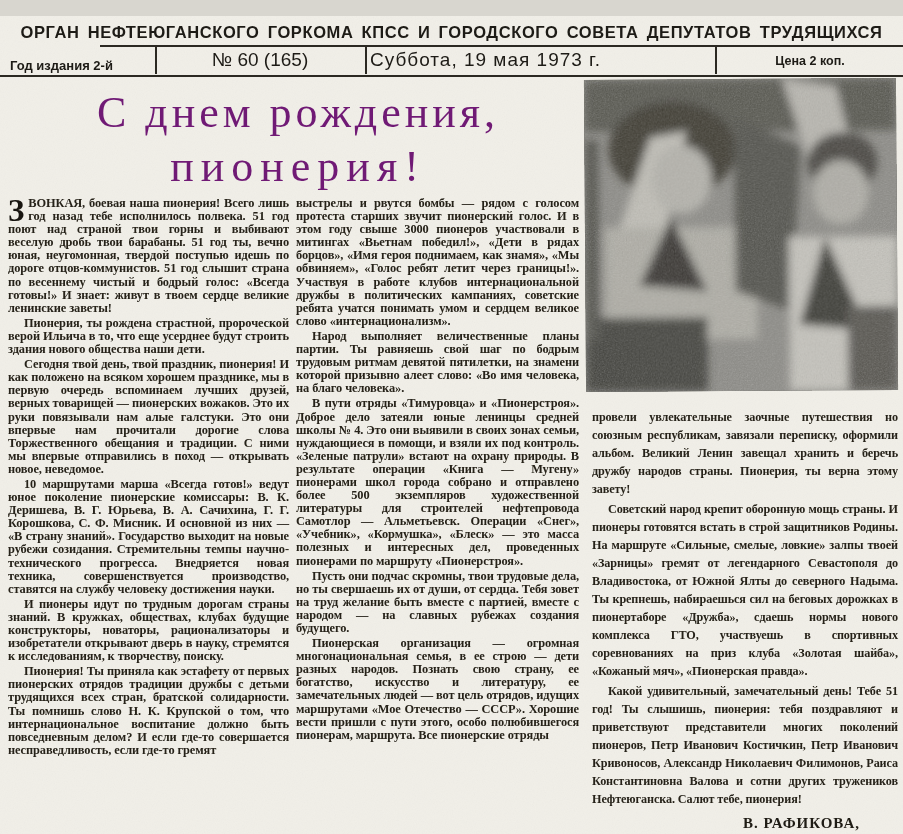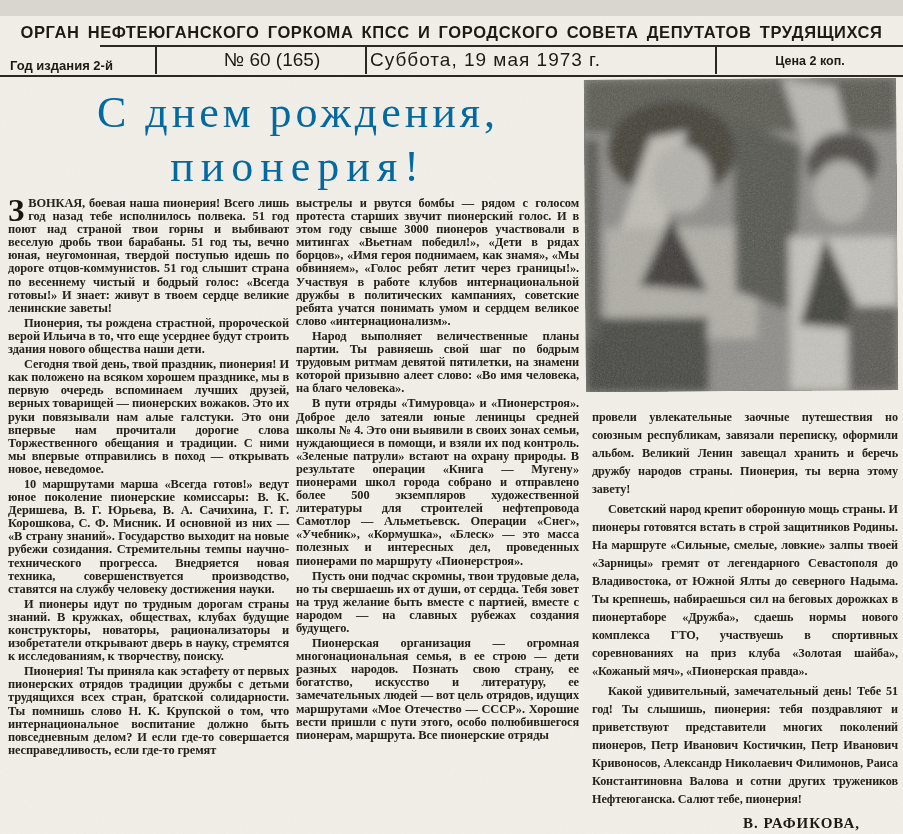--- a/index.html
+++ b/index.html
@@ -18,28 +18,28 @@
     font-weight:bold; font-size:16.5px; letter-spacing:.6px; word-spacing:3px;
     color:#1d1b16;
   }
   .rule { position:absolute; background:#2b2922; }
   .rule-top    { top:29px; left:100px; width:803px; height:2px; }
   .rule-header { top:59px; left:0; width:903px; height:2px; }
   .vsep { position:absolute; top:31px; width:2px; height:27px; background:#2b2922; }
   .vsep1 { left:155px; } .vsep2 { left:365px; } .vsep3 { left:715px; }
   .cell { position:absolute; font-family:"Liberation Sans", sans-serif; color:#1d1b16; white-space:nowrap; }
   .cell-year  { top:42px; left:10px;  font-weight:bold; font-size:13px; }
-  .cell-issue { top:33px; left:172px; width:200px; text-align:center; font-size:19px; }
+  .cell-issue { top:33px; left:160px; width:200px; text-align:center; font-size:19px; }
   .cell-date  { top:33px; left:370px; width:340px; text-align:left; font-size:19px; letter-spacing:1px; }
   .cell-price { top:38px; left:720px; width:180px; text-align:center; font-weight:bold; font-size:12.5px; }
 
   
   .headline {
     position:absolute; top:70px; left:18px; width:560px;
-    text-align:center; color:#0369a1; line-height:54px;
+    text-align:center; color:#701a75; line-height:54px;
   }
   .headline .l1 { font-size:44px; letter-spacing:4px; }
   .headline .l2 { font-size:44px; letter-spacing:7px; }
 
   
   .photo {
     position:absolute; top:63px; left:585px; width:312px; height:312px;
     background:#8b8a85; overflow:hidden; transform:rotate(-.4deg);
     box-shadow:0 0 0 1px #6d6c67 inset;
   }

